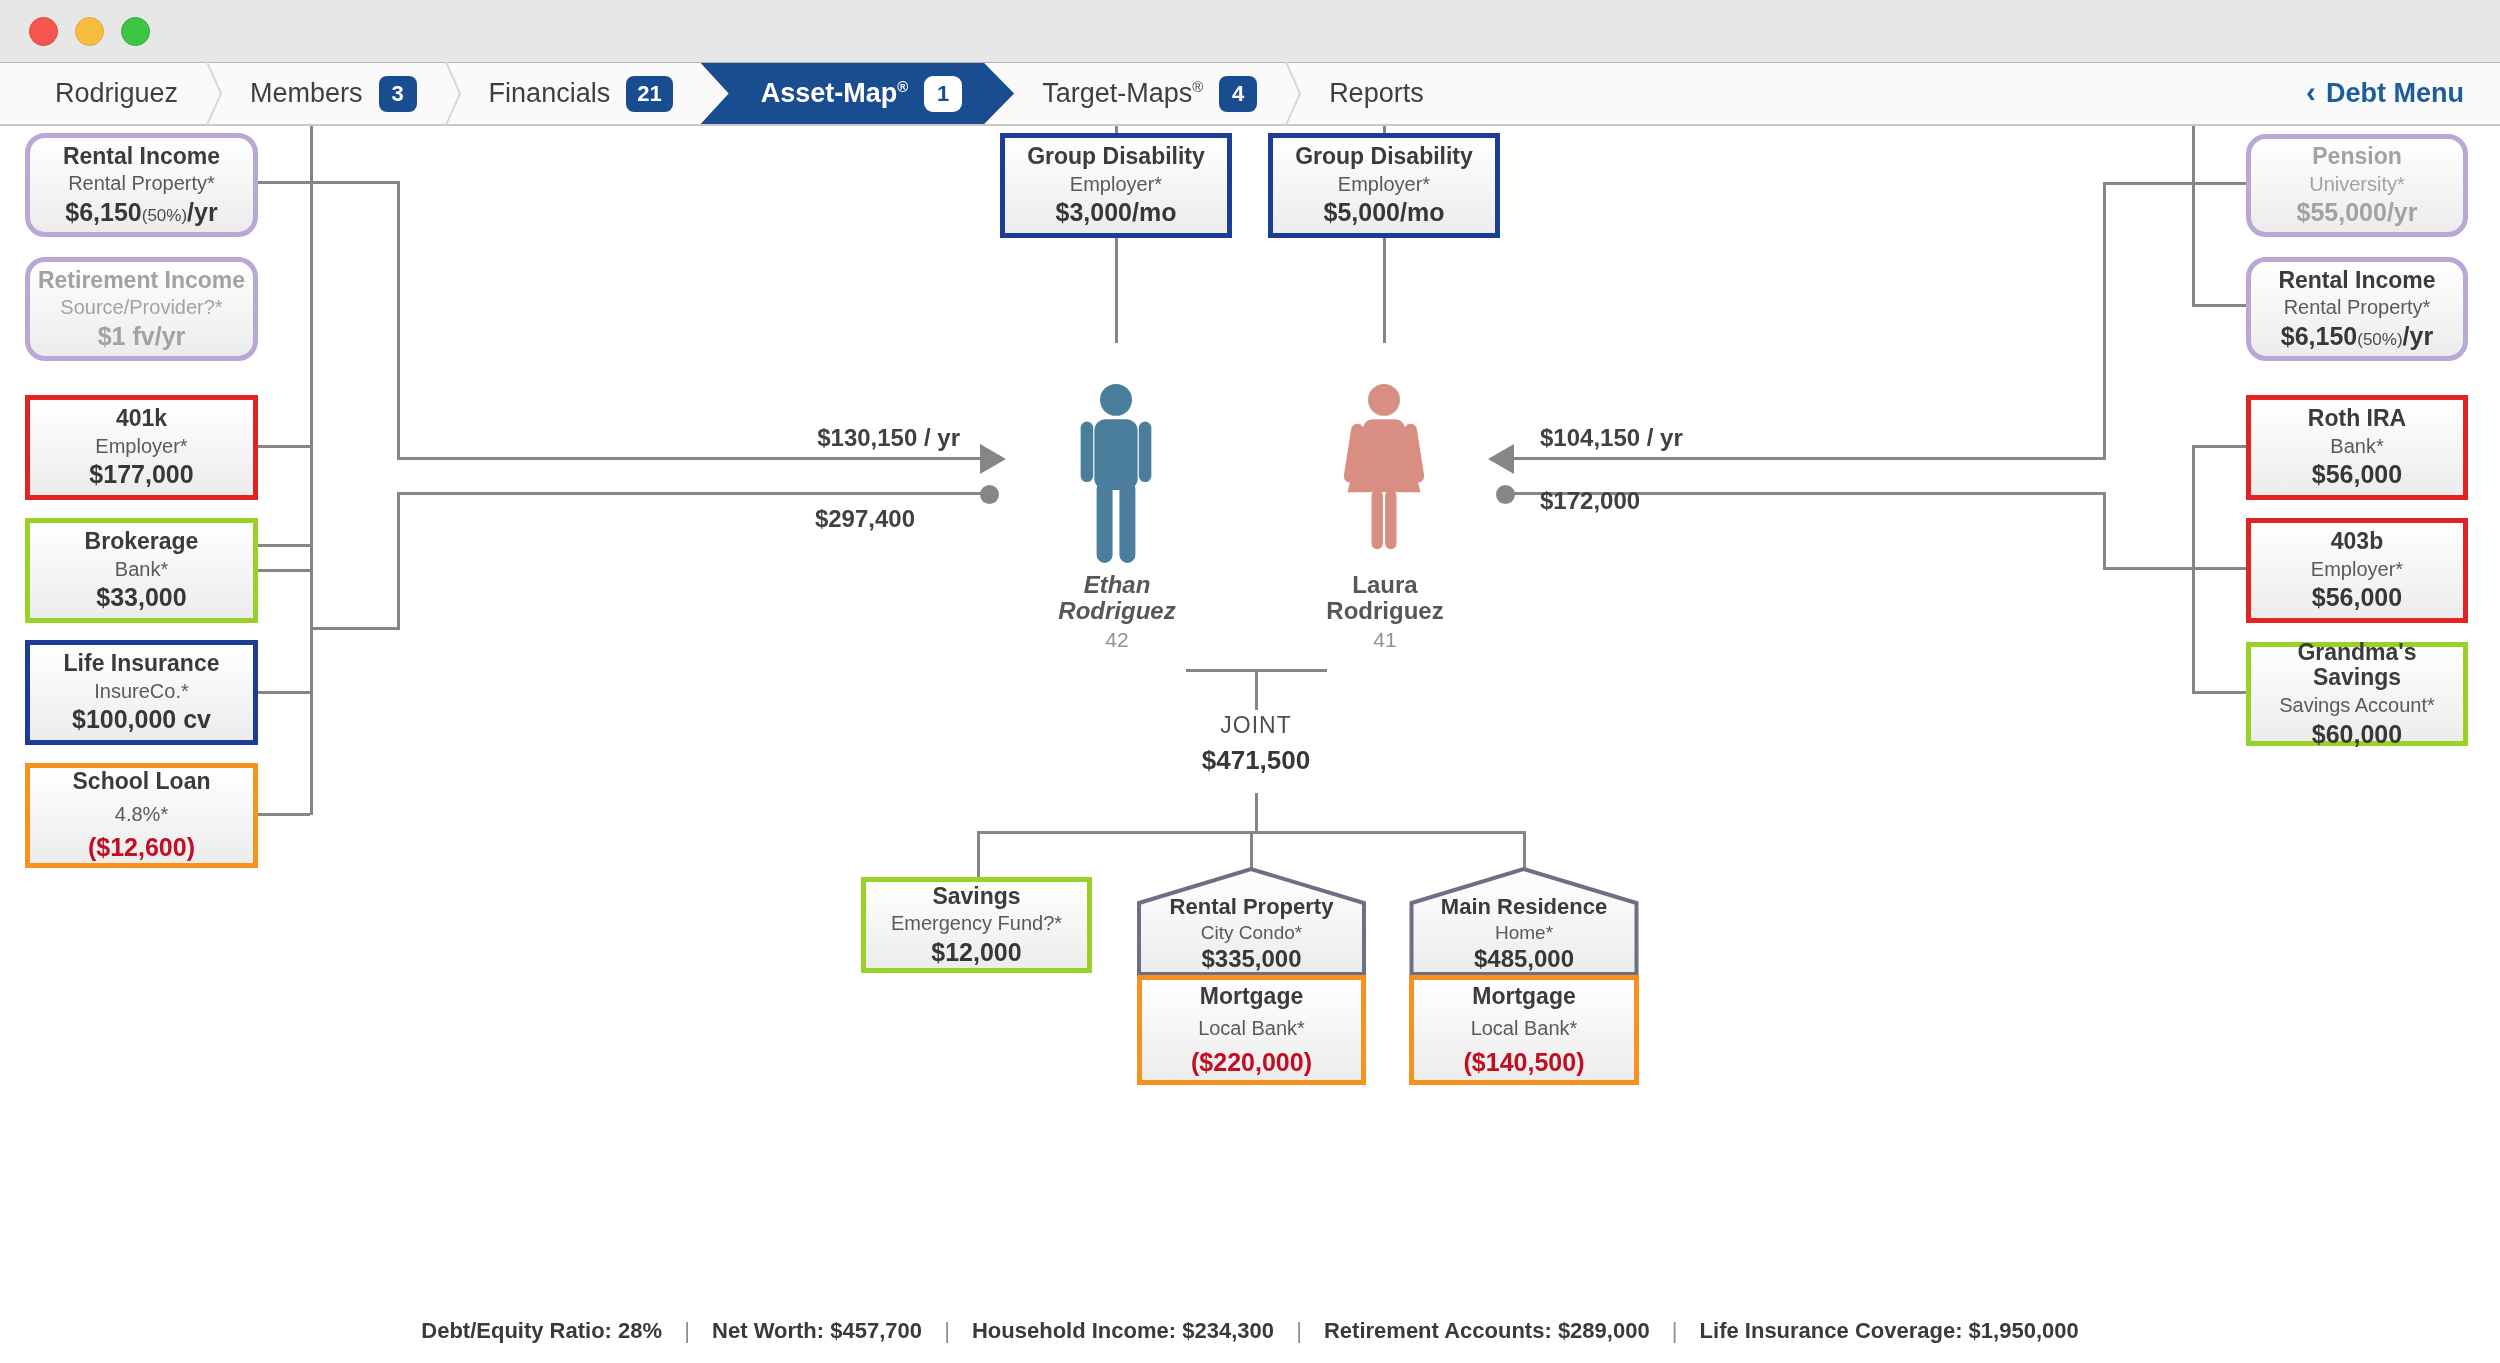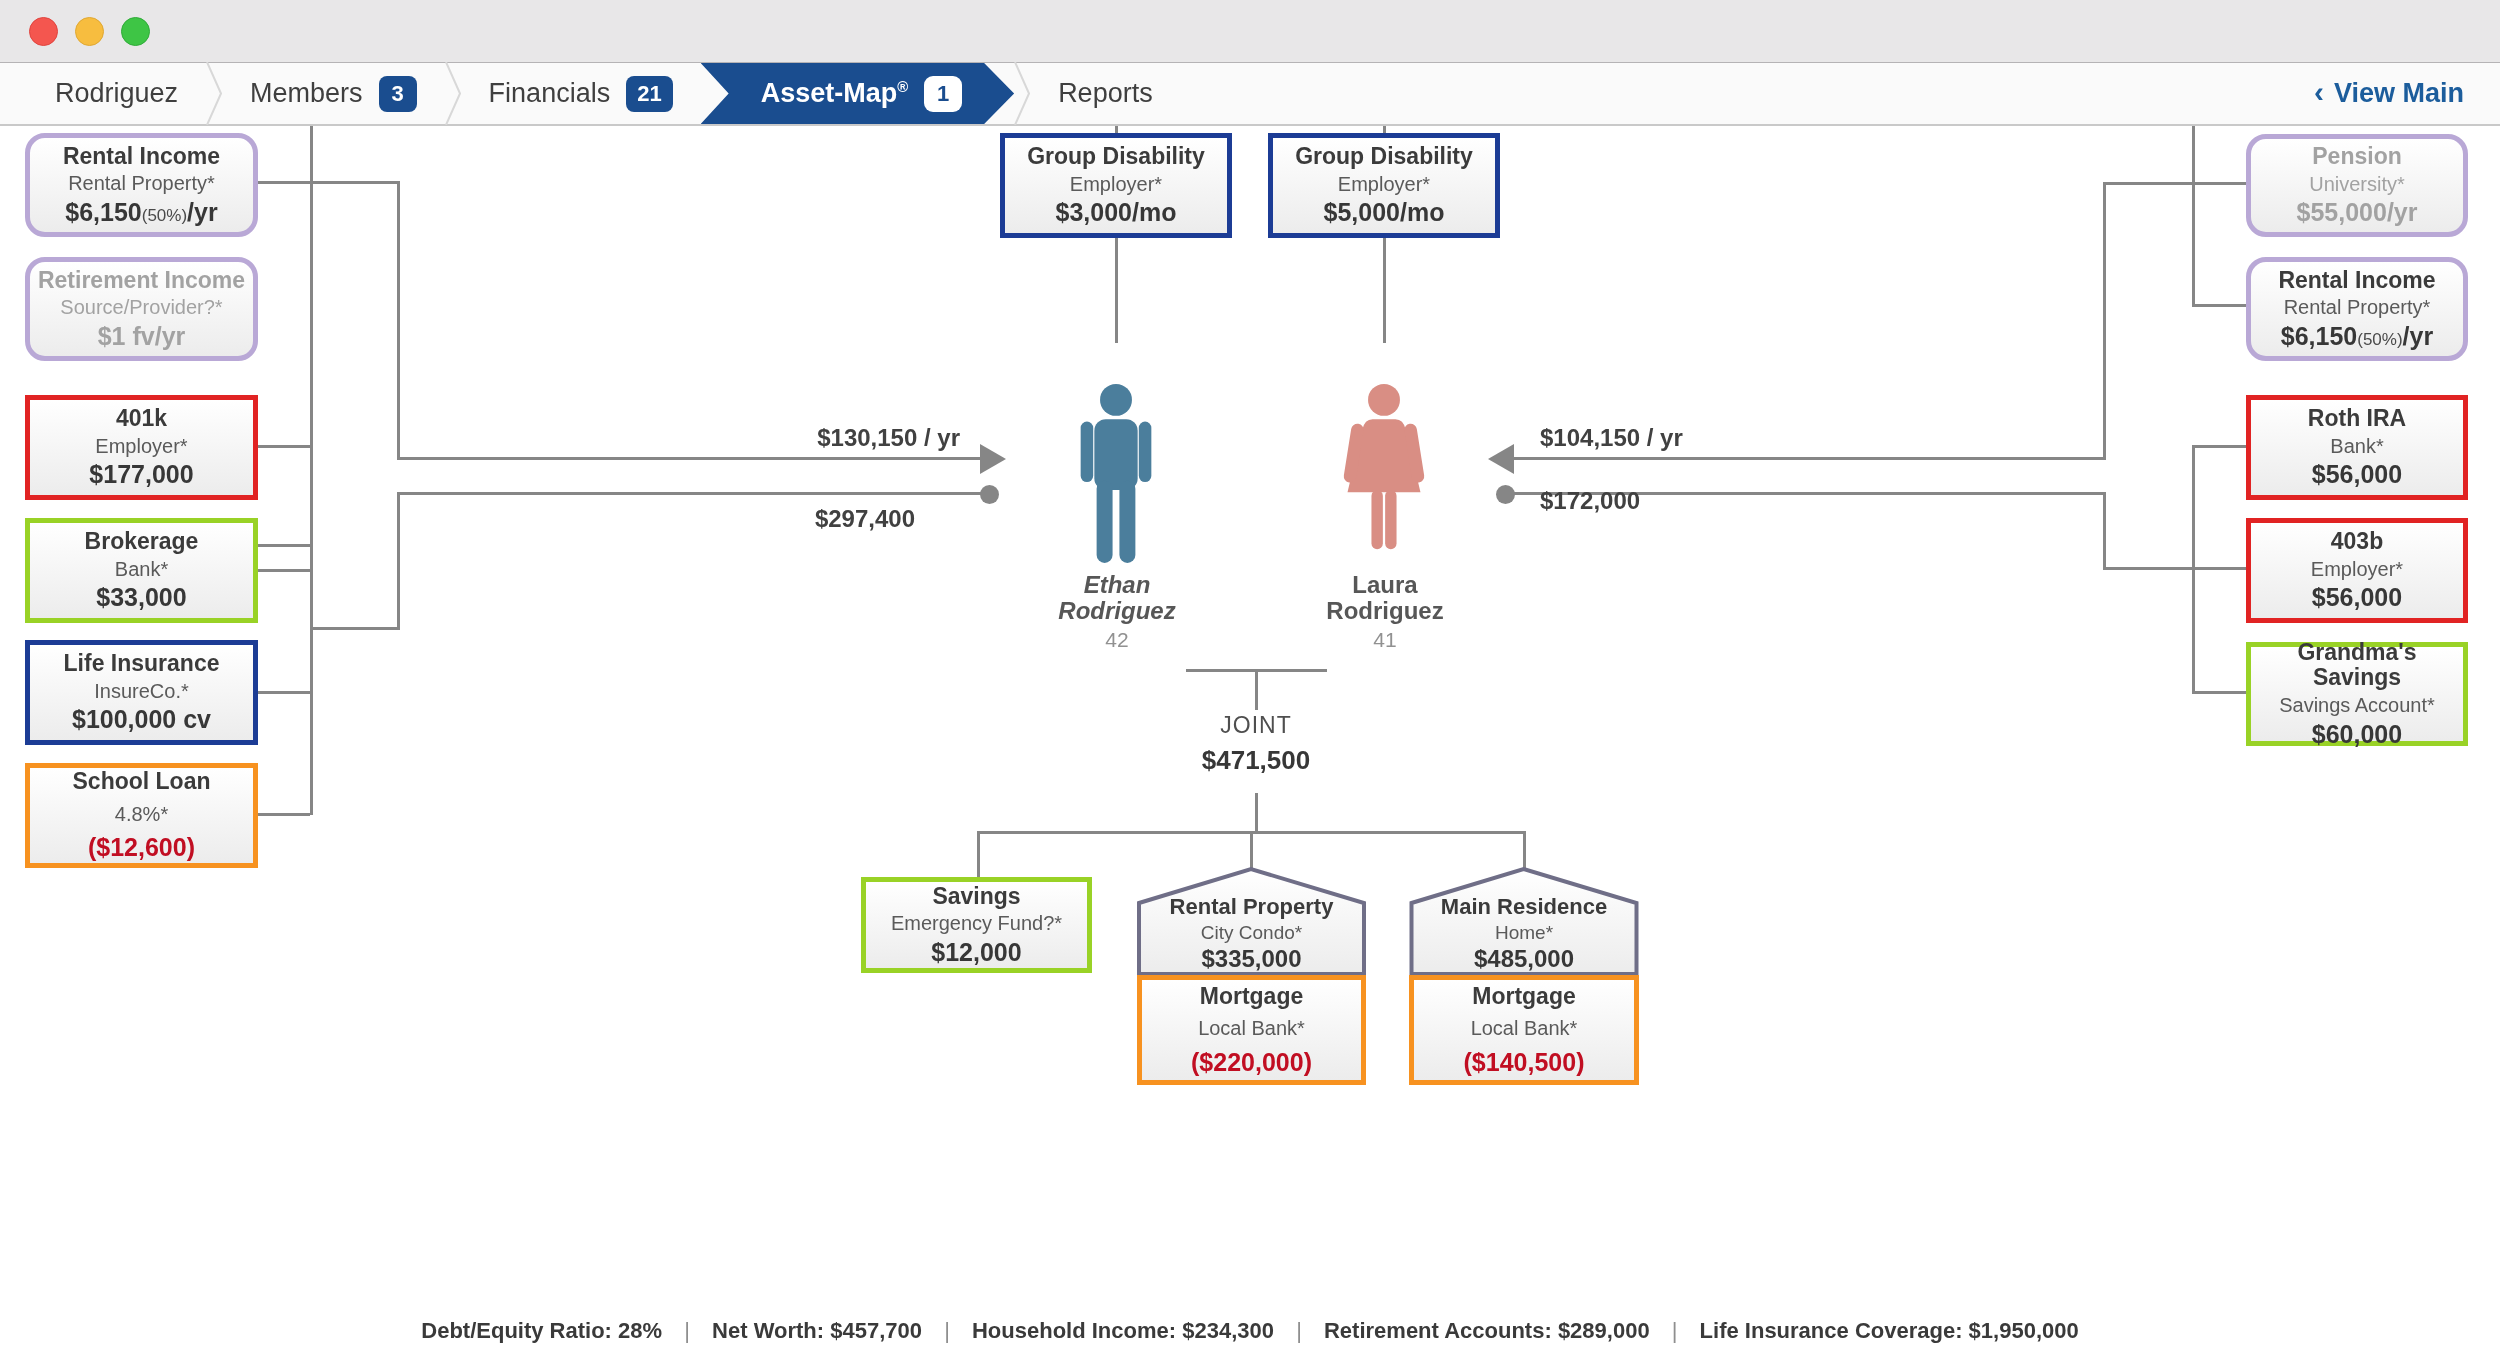--- a/index.html
+++ b/index.html
@@ -92,29 +92,33 @@
         <path d="M1 0 L15 31.5 L1 63" fill="none" stroke="#d8d8d8" stroke-width="2"></path>
       </svg>
     <div class="crumb">
       <span>Financials</span>
       <span class="badge">21</span>
     </div>
     <div class="crumb active">
       <span><span>Asset-Map</span><sup>®</sup></span>
       <span class="badge">1</span>
     </div>
+    <div class="crumb">
+      <span><span>Target-Maps</span><sup>®</sup></span>
+      <span class="badge">4</span>
+    </div>
     <svg class="sep-chev" width="16" height="63" viewBox="0 0 16 63">
         <path d="M1 0 L15 31.5 L1 63" fill="none" stroke="#d8d8d8" stroke-width="2"></path>
       </svg>
     <div class="crumb">
       <span>Reports</span>
     </div>
     <div class="viewmenu">
       <span class="chev">‹</span>
-      <span>View Main</span>
+      <span>Debt Menu</span>
     </div>
   </div>
 
   <div class="hl" style="left:258px;top:181px;width:139px;"></div>
   <div class="vl" style="left:310px;top:126px;height:419px;"></div>
   <div class="hl" style="left:258px;top:544px;width:52px;"></div>
   <div class="vl" style="left:310px;top:445px;height:370px;"></div>
   <div class="hl" style="left:258px;top:445px;width:52px;"></div>
   <div class="hl" style="left:258px;top:569px;width:52px;"></div>
   <div class="hl" style="left:258px;top:691px;width:52px;"></div>

